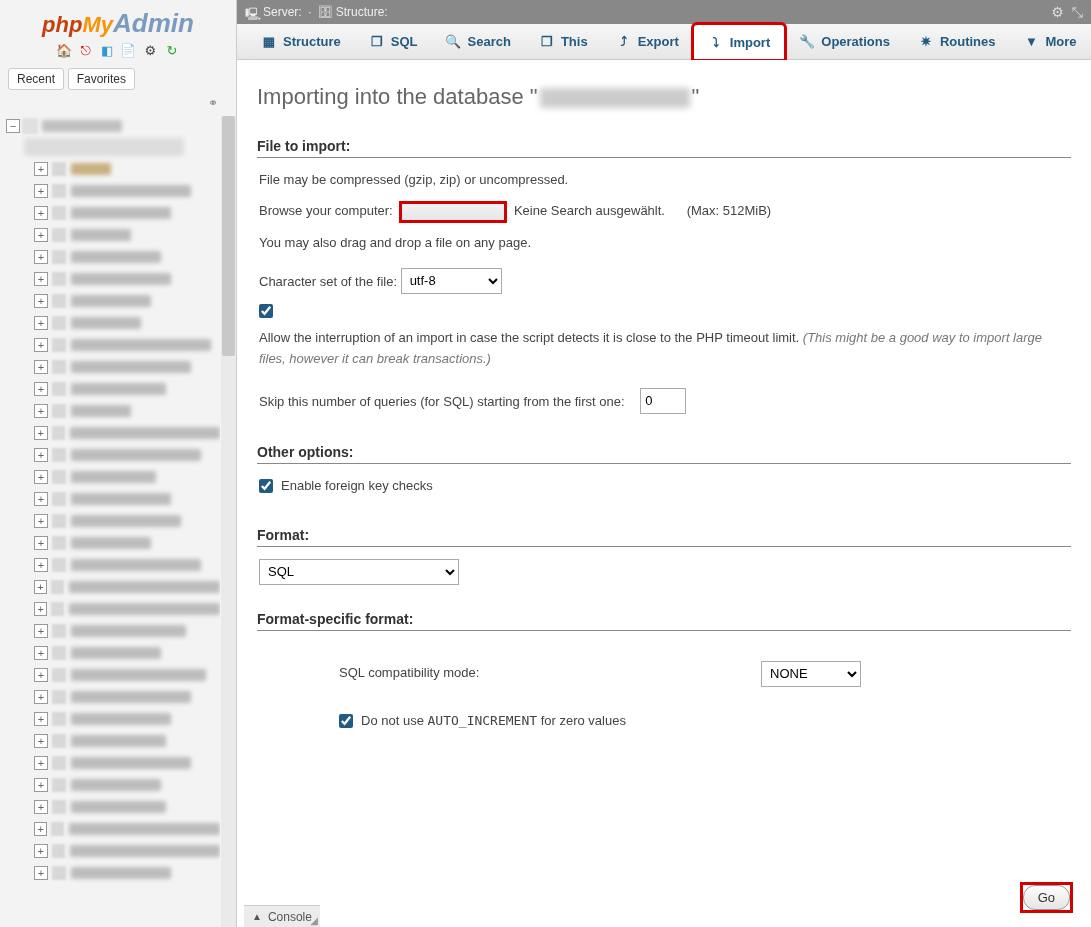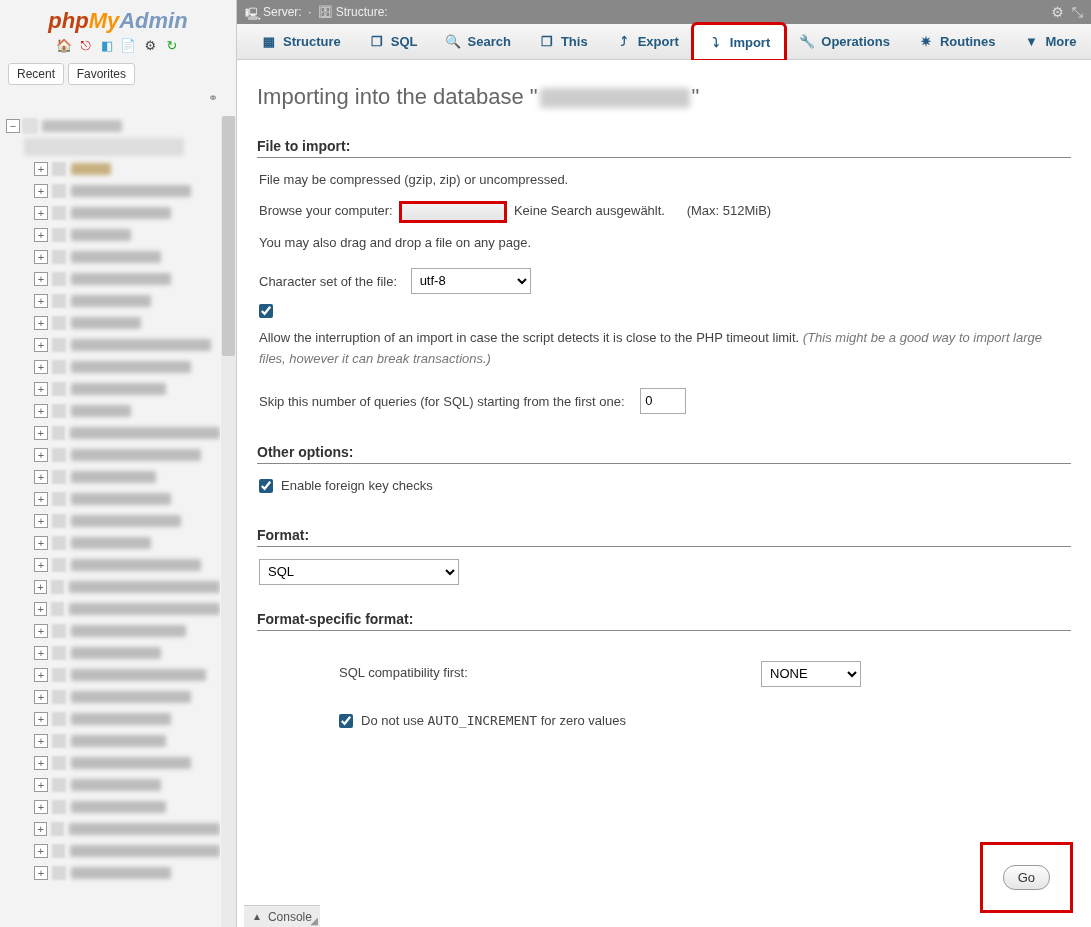--- a/index.html
+++ b/index.html
@@ -3,21 +3,21 @@
 <meta charset="utf-8">
 <style>
 * { box-sizing: border-box; margin: 0; padding: 0; }
 body { font-family: sans-serif; font-size: 13px; color: #444; background: #fff; width: 1091px; height: 927px; overflow: hidden; position: relative; }
 
 
 .sidebar { position: absolute; left: 0; top: 0; width: 237px; height: 927px; background: #f3f3f3; border-right: 1px solid #ccc; }
 .pma-logo { text-align: center; padding: 8px 0 2px; }
 .pma-logo .php { color: #c2410c; font-weight: bold; font-style: italic; font-size: 22px; }
 .pma-logo .my { color: #f89406; font-weight: bold; font-style: italic; font-size: 22px; }
-.pma-logo .admin { color: #7b9ac0; font-weight: bold; font-style: italic; font-size: 22px; }
+.pma-logo .admin { color: #7b9ac0; font-weight: bold; font-style: italic; font-size: 26px; }
 .mini-icons { text-align: center; padding: 2px 0 6px; }
 .mini-icons span { display: inline-block; width: 16px; height: 16px; margin: 0 1px; font-size: 13px; line-height: 16px; }
 .tabs-rf { padding: 3px 8px 6px; }
 .tabs-rf button { background: #fff; border: 1px solid #ccc; border-radius: 3px; padding: 3px 8px; font-size: 12px; color: #333; cursor: pointer; }
 .link-icon-row { text-align: right; padding: 0 18px 4px 0; color: #888; font-size: 12px; }
 .tree { position: absolute; top: 116px; left: 0; right: 16px; bottom: 0; overflow: hidden; padding-left: 6px; }
 .tree-scrollbar { position: absolute; top: 116px; right: 0; width: 15px; bottom: 0; background: #eaeaea; }
 .tree-scrollbar .thumb { position: absolute; top: 0; left: 1px; right: 1px; height: 240px; background: #c8c8c8; border-radius: 2px; }
 .tree-root { display: flex; align-items: center; height: 20px; }
 .tree-root .exp { width: 14px; height: 14px; border: 1px solid #999; background: #fff; color: #666; font-size: 11px; line-height: 13px; text-align: center; margin-right: 2px; }
@@ -53,33 +53,33 @@
 h2.page-title { font-size: 22px; font-weight: normal; color: #666; margin-bottom: 28px; }
 h2.page-title .dbname-blur { display: inline-block; width: 150px; height: 20px; background: #ccc; filter: blur(3px); vertical-align: middle; border-radius: 2px; margin: 0 2px; }
 
 .section-head { font-weight: bold; font-size: 14px; color: #333; border-bottom: 1px solid #888; padding-bottom: 3px; margin-bottom: 10px; margin-top: 22px; }
 .section-body { padding: 2px 0 4px 2px; font-size: 13px; color: #444; line-height: 1.6; }
 .section-body p { margin-bottom: 4px; }
 
 .file-input-box { display: inline-block; width: 108px; height: 22px; background: linear-gradient(#f2f2f2,#e6e6e6); border: 3px solid #d40000; vertical-align: middle; margin: 0 3px; cursor: pointer; }
 .charset-row { margin-top: 14px; }
 select, input[type=number] { border: 1px solid #aaa; background: #fff; padding: 3px 4px; font-size: 13px; height: 26px; }
-.charset-select { width: 120px; margin-left: 10px; }
+.charset-select { width: 101px; }
 .skip-input { width: 46px; margin-left: 12px; }
 .fmt-select { width: 200px; }
 .sql-compat-row { display: flex; align-items: center; padding-left: 80px; margin-bottom: 24px; }
 .sql-compat-row label { flex: 0 0 auto; }
 .sql-compat-row select { margin-left: auto; margin-right: 210px; width: 100px; }
 .auto-inc-row { padding-left: 80px; display: flex; align-items: center; }
 input[type=checkbox] { width: 14px; height: 14px; margin-right: 8px; accent-color: #235a81; }
 .italic-note { font-style: italic; color: #777; }
 code { font-family: monospace; }
 
 
-.go-wrap { position: absolute; right: 18px; bottom: 14px; border: 3px solid #d40000; padding: 20px; }
+.go-wrap { position: absolute; right: 18px; bottom: 14px; border: 3px solid #d40000; padding: 0; }
 .go-btn { background: linear-gradient(#fdfdfd,#e5e5e5); border: 1px solid #999; border-radius: 12px; padding: 4px 14px; font-size: 13px; color: #333; cursor: pointer; }
 
 
 .console-bar { position: absolute; left: 244px; bottom: 0; height: 22px; background: #ececec; border-top: 1px solid #ccc; display: flex; align-items: center; padding: 0 8px; font-size: 12px; color: #555; }
 .console-bar .caret { margin-right: 6px; font-size: 10px; }
 .console-bar .rszicn { position: absolute; right: 2px; bottom: 1px; font-size: 10px; color: #999; }
 </style>
 </head>
 <body>
 
@@ -381,21 +381,21 @@
   <div class="section-head">Format:</div>
   <div class="section-body">
     <select class="fmt-select">
       <option>SQL</option>
     </select>
   </div>
 
   <div class="section-head">Format-specific format:</div>
   <div class="section-body" style="padding-top:20px">
     <div class="sql-compat-row">
-      <label>SQL compatibility first:</label>
+      <label>SQL compatibility mode:</label>
       <select>
         <option>NONE</option>
       </select>
     </div>
     <div class="auto-inc-row">
       <input type="checkbox" checked="" style="">
       <span>
         <span>Do not use </span><code>AUTO_INCREMENT</code><span> for zero values</span>
       </span>
     </div>

